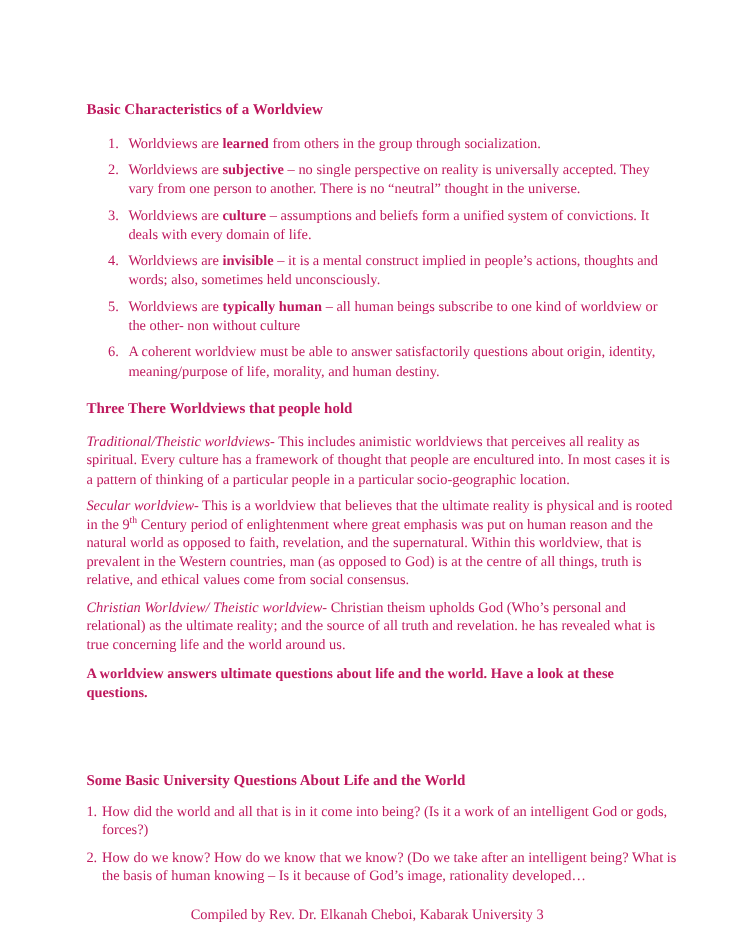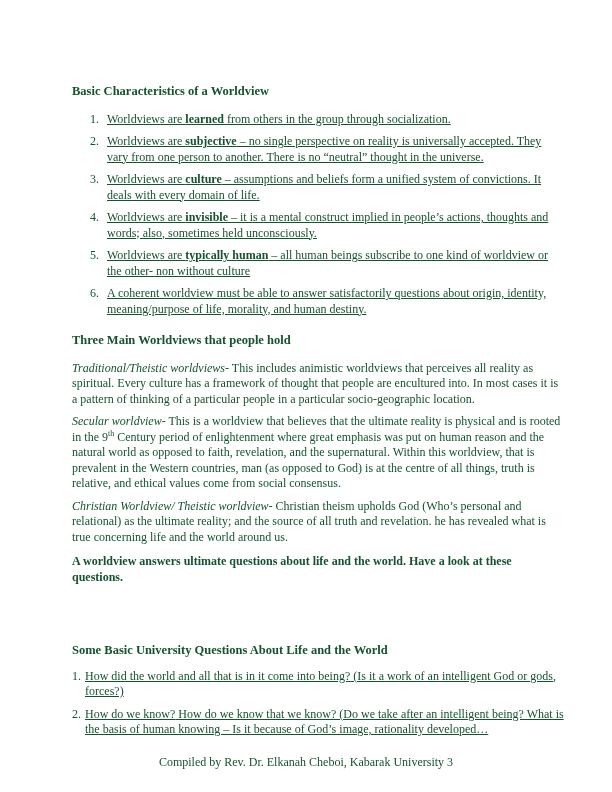--- a/index.html
+++ b/index.html
@@ -5,21 +5,21 @@
   html, body {
     margin: 0;
     padding: 0;
     background: #ffffff;
   }
   .page {
     width: 612px;
     height: 792px;
     position: relative;
     background: #ffffff;
-    color: #14532d;
+    color: #be185d;
     font-family: "Liberation Serif", serif;
     font-size: 12px;
     line-height: 15.5px;
     box-sizing: border-box;
     padding: 84px 48px 0 72px;
     overflow: hidden;
   }
   .sec-heading {
     font-size: 12.5px;
     font-weight: bold;
@@ -32,21 +32,20 @@
   .li {
     display: flex;
     margin-bottom: 7px;
   }
   .li .num {
     width: 17px;
     flex: none;
   }
   .li .li-text {
     flex: 1;
-    text-decoration: underline;
   }
   .para {
     margin: 0 0 7px 0;
   }
   .para .lead-italic {
     font-style: italic;
   }
   sup {
     font-size: 8px;
     line-height: 0;
@@ -103,21 +102,21 @@
     <div class="li">
       <span class="num">5.</span>
       <span class="li-text"><span>Worldviews are </span><b>typically human</b><span> – all human beings subscribe to one kind of worldview or the other- non without culture</span></span>
     </div>
     <div class="li">
       <span class="num">6.</span>
       <span class="li-text"><span>A coherent worldview must be able to answer satisfactorily questions about origin, identity, meaning/purpose of life, morality, and human destiny.</span><b></b><span></span></span>
     </div>
   </div>
 
-  <div class="sec-heading">Three Main Worldviews that people hold</div>
+  <div class="sec-heading">Three There Worldviews that people hold</div>
 
   <p class="para"><span class="lead-italic">Traditional/Theistic worldviews</span><span>- This includes animistic worldviews that perceives all reality as spiritual. Every culture has a framework of thought that people are encultured into. In most cases it is a pattern of thinking of a particular people in a particular socio-geographic location.</span></p>
 
   <p class="para"><span class="lead-italic">Secular worldview</span><span>- This is a worldview that believes that the ultimate reality is physical and is rooted in the 9</span><sup>th</sup><span> Century period of enlightenment where great emphasis was put on human reason and the natural world as opposed to faith, revelation, and the supernatural. Within this worldview, that is prevalent in the Western countries, man (as opposed to God) is at the centre of all things, truth is relative, and ethical values come from social consensus.</span></p>
 
   <p class="para"><span class="lead-italic">Christian Worldview/ Theistic worldview</span><span>- Christian theism upholds God (Who’s personal and relational) as the ultimate reality; and the source of all truth and revelation. he has revealed what is true concerning life and the world around us.</span></p>
 
   <p class="para closing-para">A worldview answers ultimate questions about life and the world. Have a look at these questions.</p>
 
   <div class="sec-heading sec3-heading">Some Basic University Questions About Life and the World</div>

